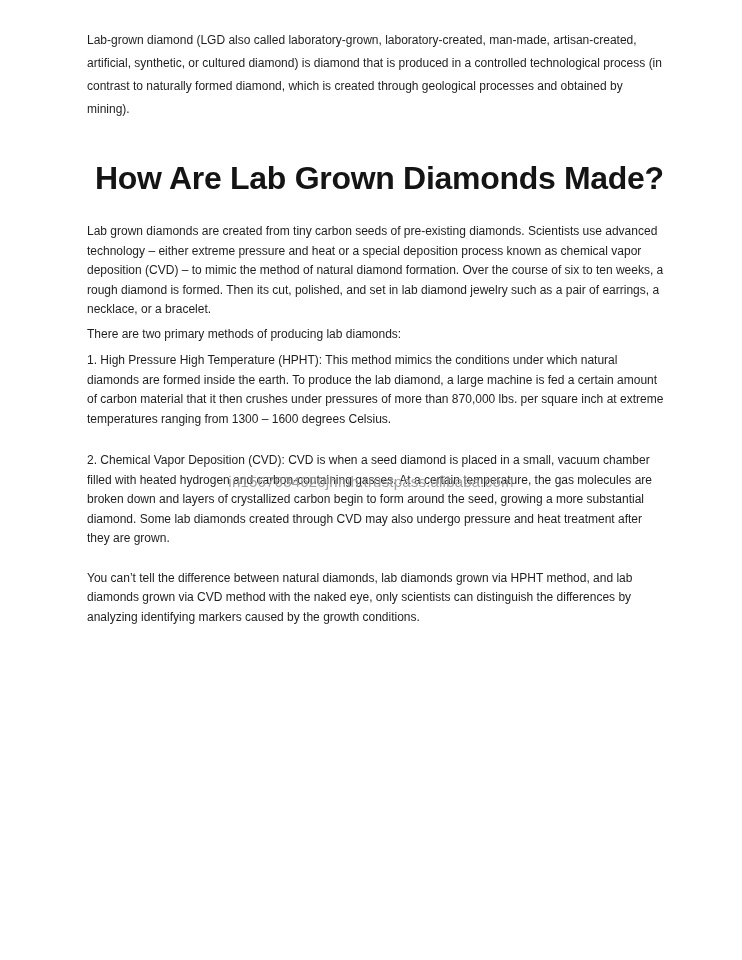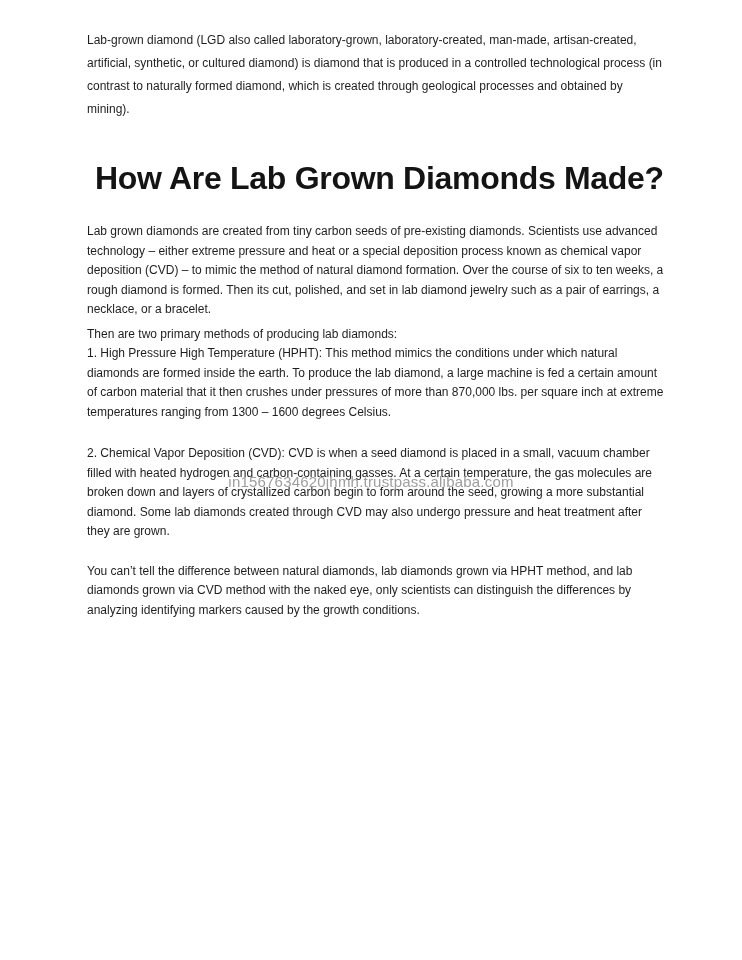--- a/index.html
+++ b/index.html
@@ -41,21 +41,21 @@
     margin: 41px 0 0 8px;
     color: #141414;
   }
   .body-paragraph {
     font-size: 12px;
     line-height: 19.5px;
     margin: 0;
   }
   .p-overview        { margin-top: 27px; }
   .p-methods-intro   { margin-top: 5px;  }
-  .p-method-hpht     {  }
+  .p-method-hpht     { margin-top: 7px;  }
   .p-method-cvd      { margin-top: 22px;  }
   .p-conclusion      { margin-top: 20px;  }
   .watermark {
     position: absolute;
     top: 474px;
     left: 0;
     width: 742px;
     text-align: center;
     font-size: 15px;
     line-height: 16px;
@@ -68,21 +68,21 @@
 <body>
 
 <div class="doc">
 
   <p class="intro-paragraph">Lab-grown diamond (LGD also called laboratory-grown, laboratory-created, man-made, artisan-created, artificial, synthetic, or cultured diamond) is diamond that is produced in a controlled technological process (in contrast to naturally formed diamond, which is created through geological processes and obtained by mining).</p>
 
   <h2 class="section-heading">How Are Lab Grown Diamonds Made?</h2>
 
   <p class="body-paragraph p-overview">Lab grown diamonds are created from tiny carbon seeds of pre-existing diamonds. Scientists use advanced technology – either extreme pressure and heat or a special deposition process known as chemical vapor deposition (CVD) – to mimic the method of natural diamond formation. Over the course of six to ten weeks, a rough diamond is formed. Then its cut, polished, and set in lab diamond jewelry such as a pair of earrings, a necklace, or a bracelet.</p>
 
-  <p class="body-paragraph p-methods-intro">Then are two primary methods of producing lab diamonds:</p>
+  <p class="body-paragraph p-methods-intro">There are two primary methods of producing lab diamonds:</p>
 
   <p class="body-paragraph p-method-hpht">1. High Pressure High Temperature (HPHT): This method mimics the conditions under which natural diamonds are formed inside the earth. To produce the lab diamond, a large machine is fed a certain amount of carbon material that it then crushes under pressures of more than 870,000 lbs. per square inch at extreme temperatures ranging from 1300 – 1600 degrees Celsius.</p>
 
   <p class="body-paragraph p-method-cvd">2. Chemical Vapor Deposition (CVD): CVD is when a seed diamond is placed in a small, vacuum chamber filled with heated hydrogen and carbon-containing gasses. At a certain temperature, the gas molecules are broken down and layers of crystallized carbon begin to form around the seed, growing a more substantial diamond. Some lab diamonds created through CVD may also undergo pressure and heat treatment after they are grown.</p>
 
   <p class="body-paragraph p-conclusion">You can’t tell the difference between natural diamonds, lab diamonds grown via HPHT method, and lab diamonds grown via CVD method with the naked eye, only scientists can distinguish the differences by analyzing identifying markers caused by the growth conditions.</p>
 </div>
 
 <div class="watermark">in1567634620jhmh.trustpass.alibaba.com</div>
 

